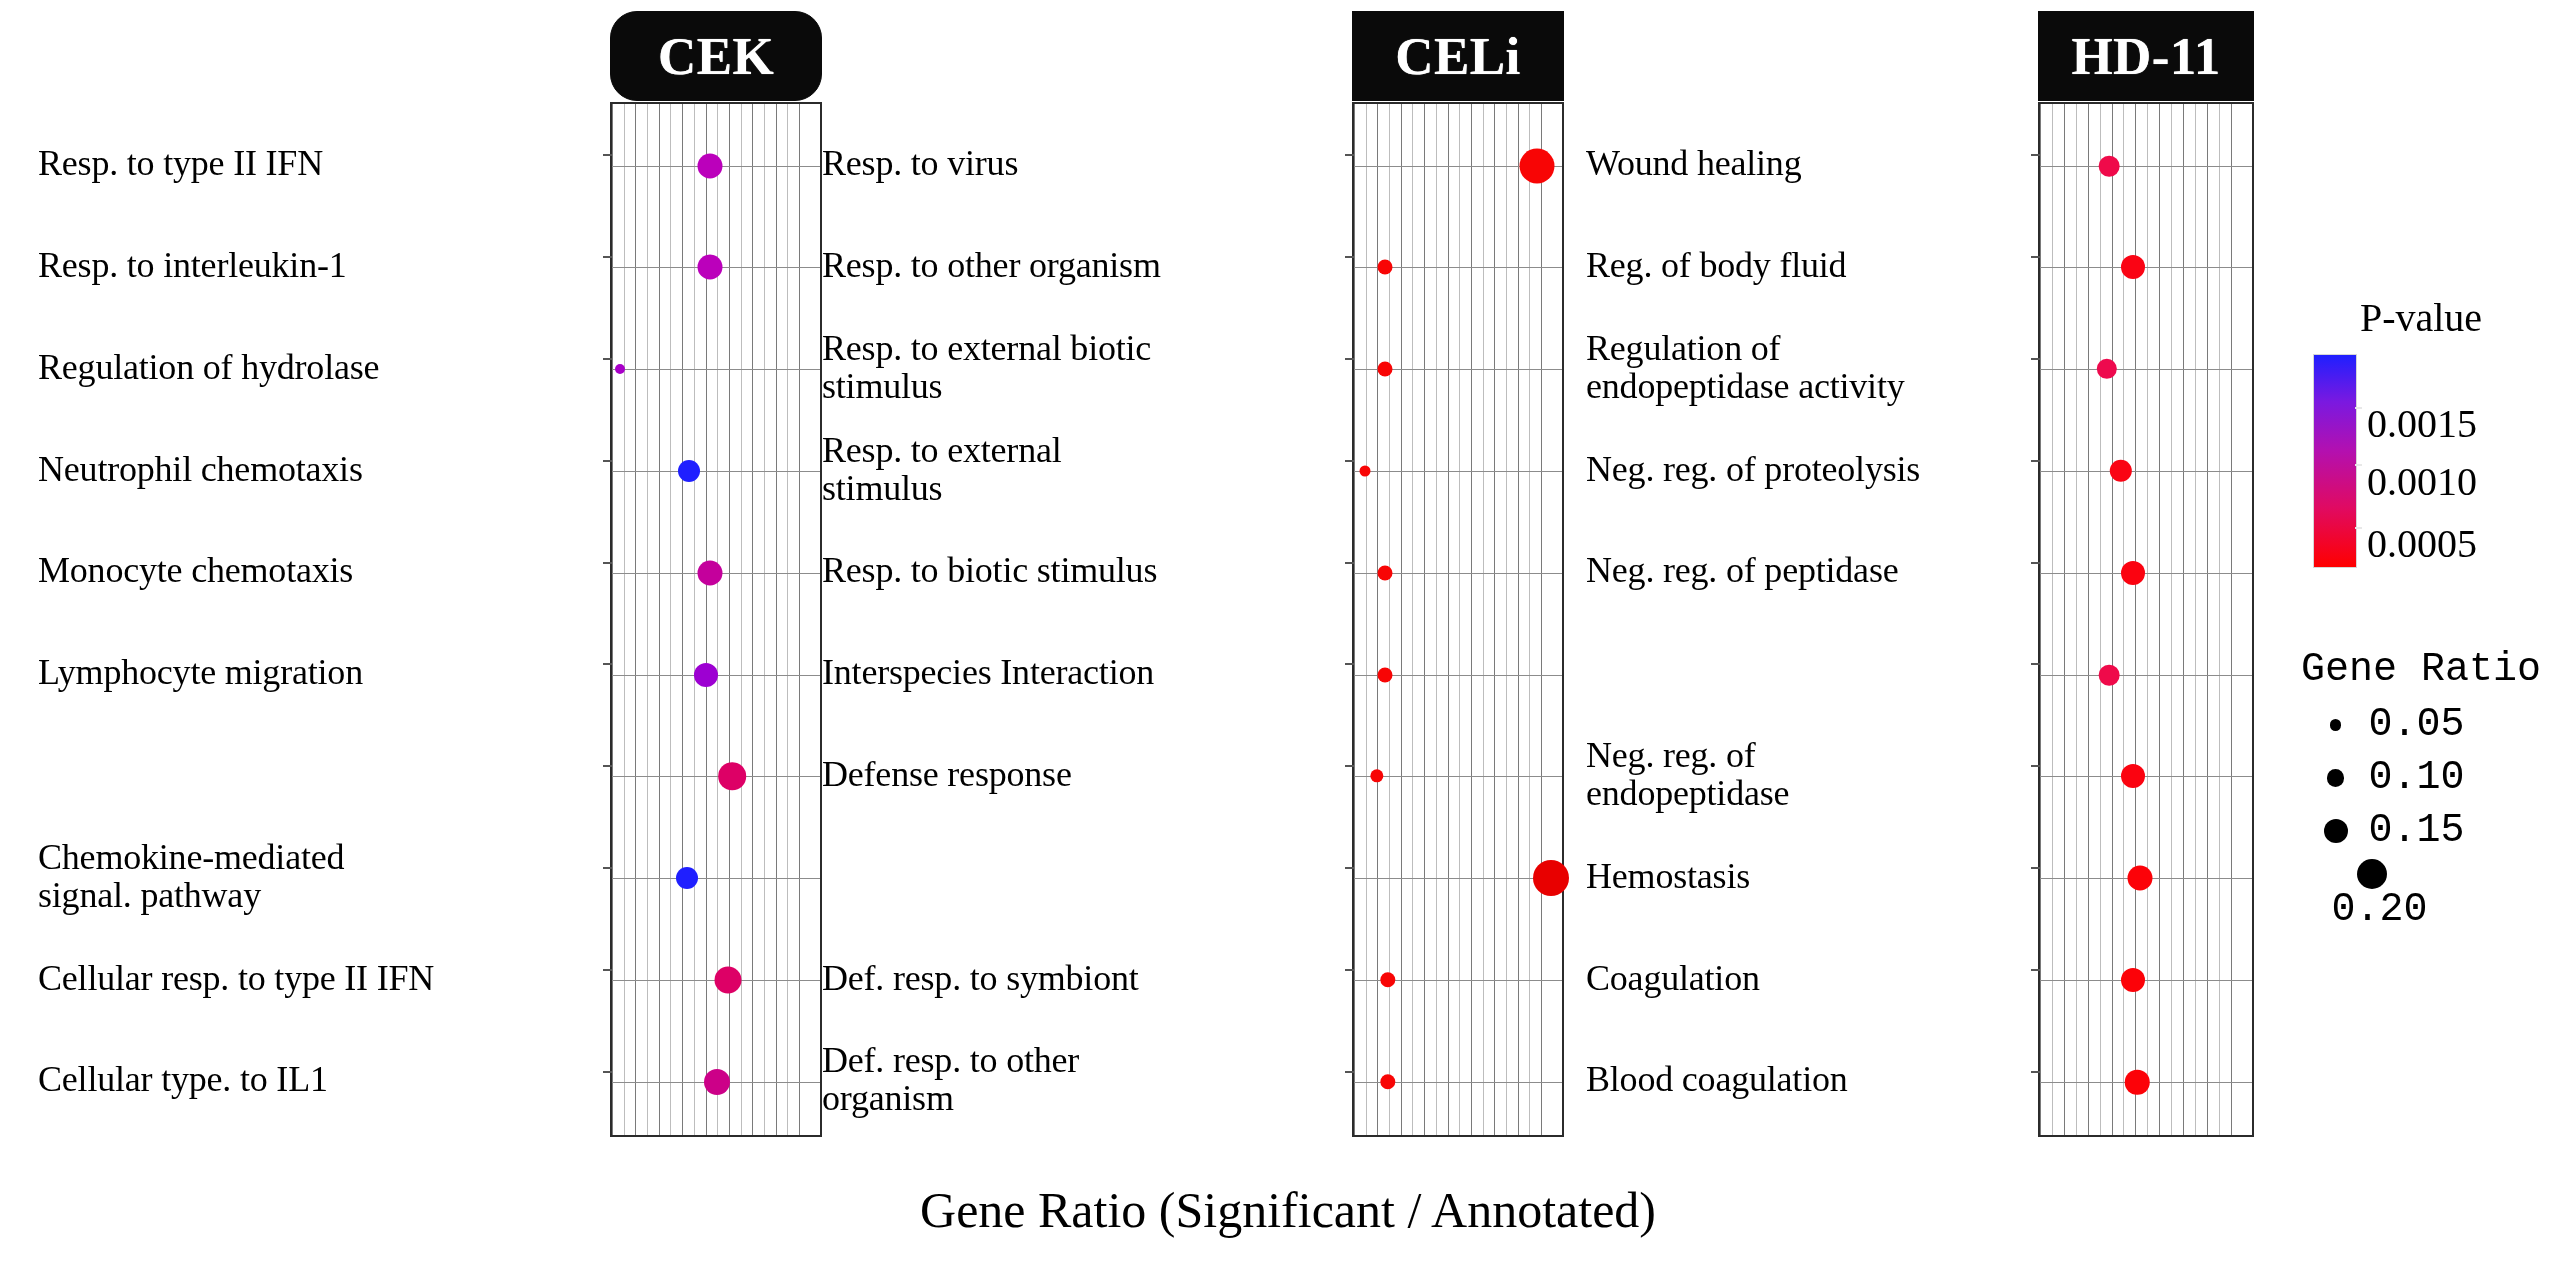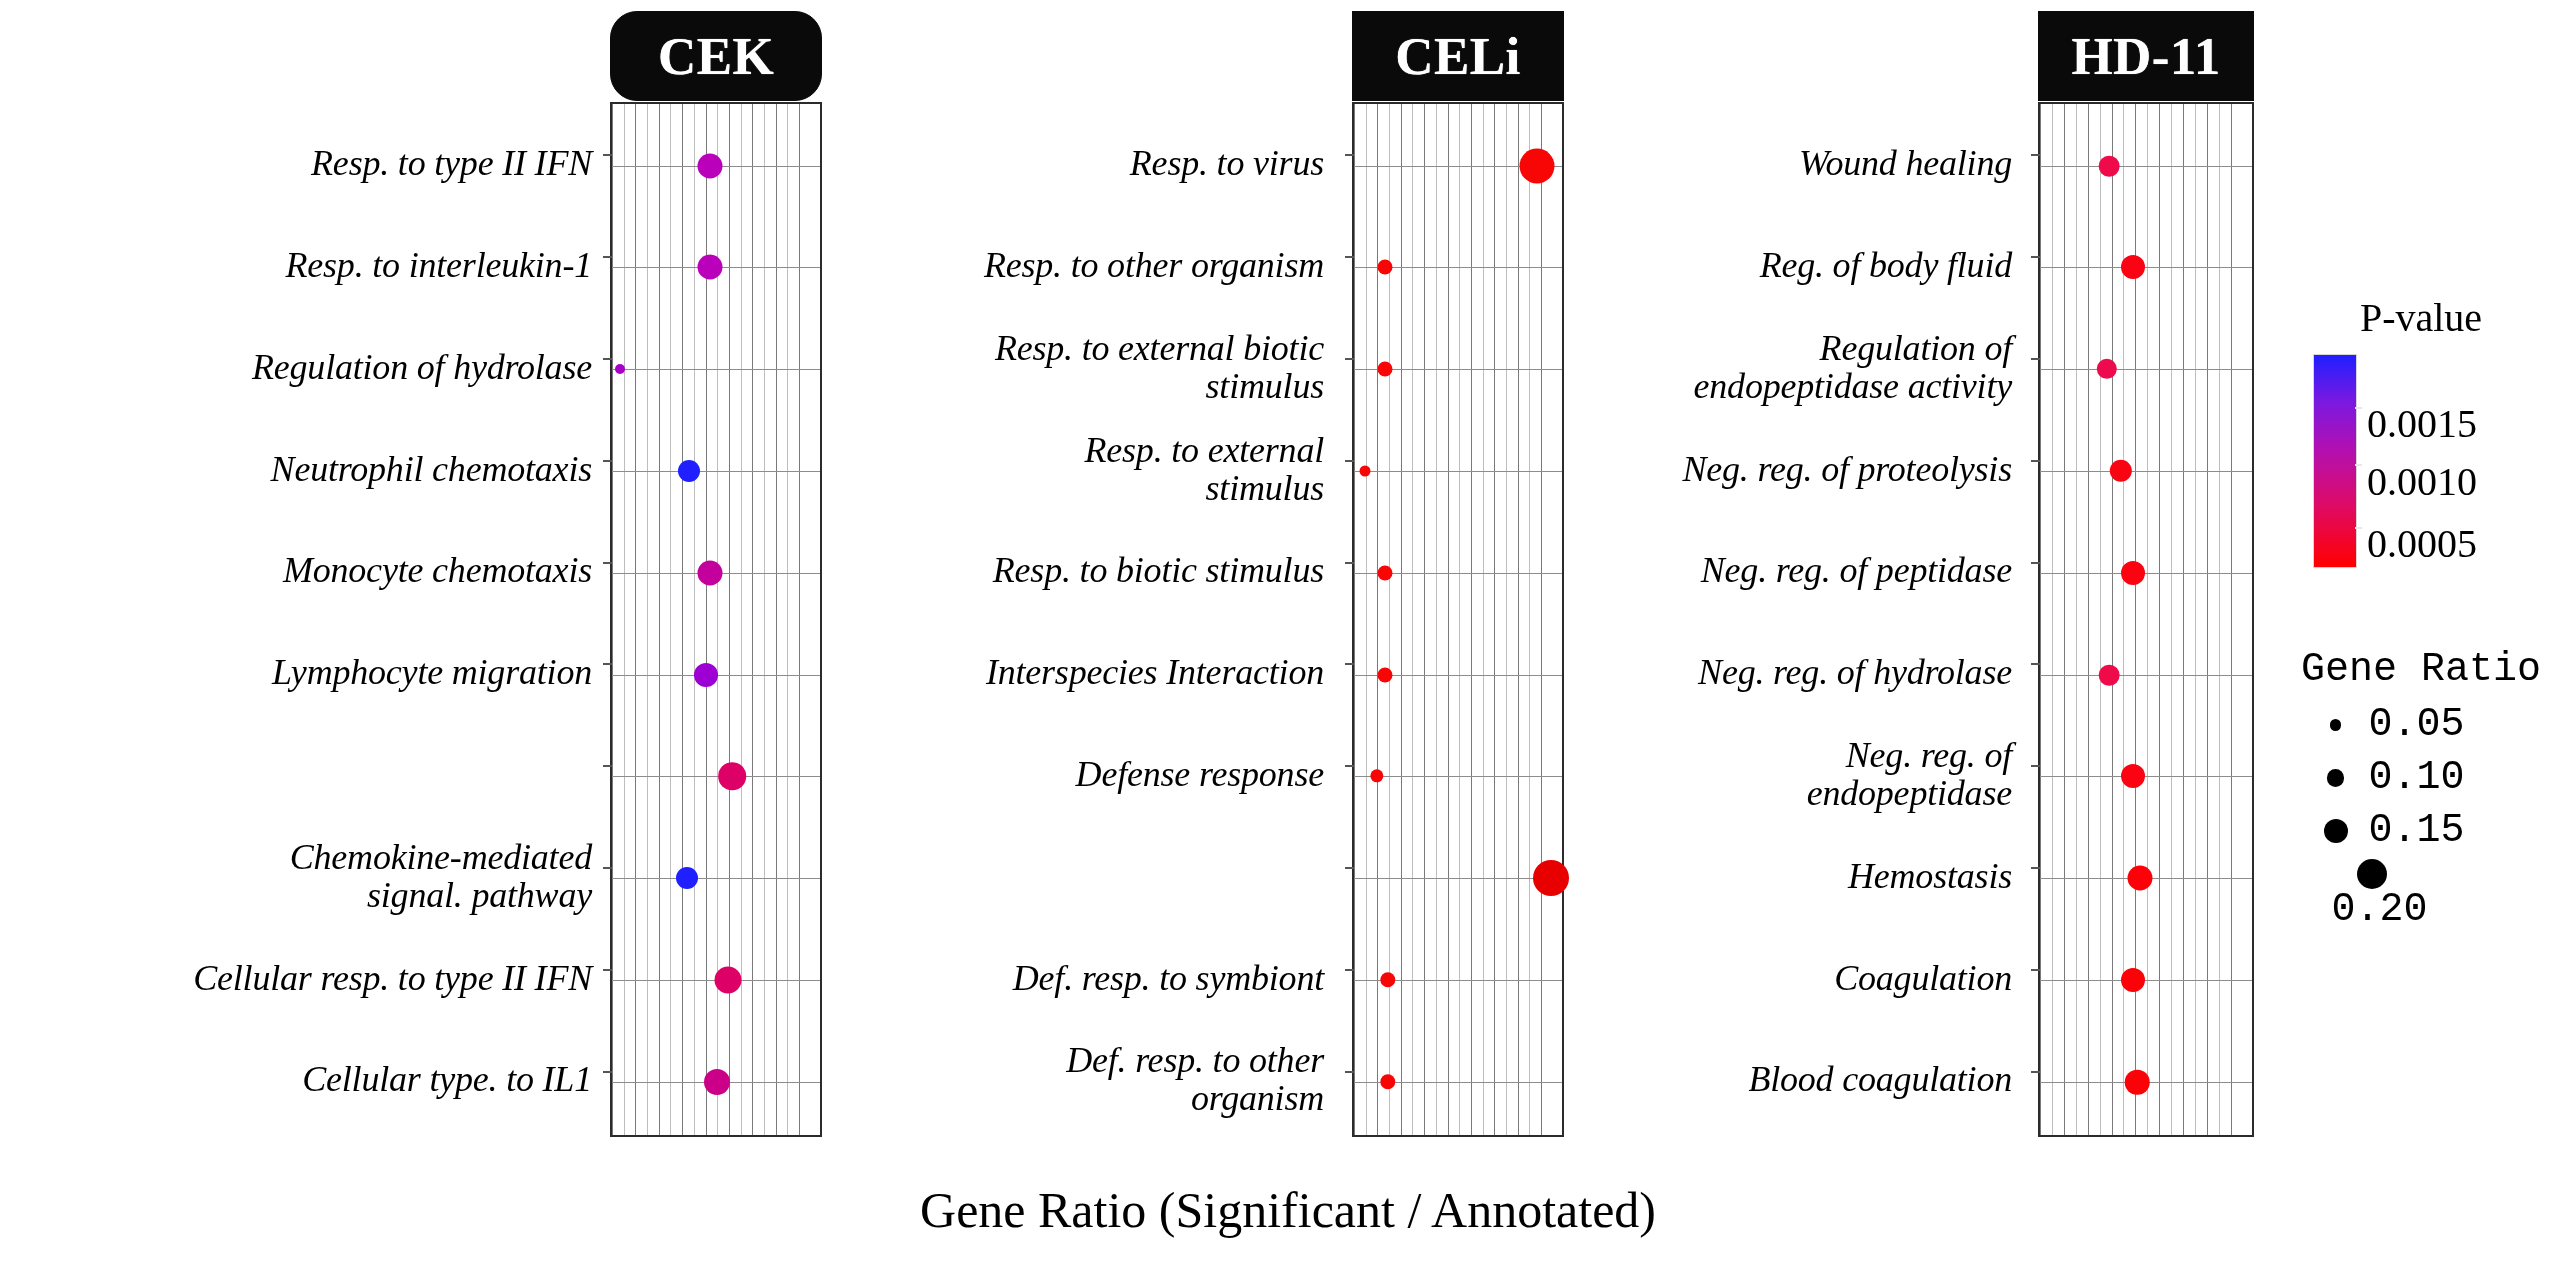--- a/index.html
+++ b/index.html
@@ -30,26 +30,25 @@
   .grid-v{position:absolute;top:0;bottom:0;width:0.8px;background:#bdbdbd;}
   .grid-v.major{background:#7a7a7a;}
   .grid-h{position:absolute;left:0;right:0;height:0.8px;background:#8c8c8c;}
 
   .tick{position:absolute;left:-8.8px;width:8.8px;height:1.6px;background:#555;}
 
   .dot{position:absolute;border-radius:50%;transform:translate(-50%,-50%);}
 
   .labels{position:absolute;}
   .row-label{
-    position:absolute;right:0;text-align:right;
+    position:absolute;right:10px;text-align:left;
     font-size:36px;line-height:38px;
     transform:translateY(-50%);
     white-space:pre-line;
     letter-spacing:-0.2px;
-    font-style:italic;
   }
 
   
   .legend{position:absolute;}
   .legend-title{
     font-size:40px;line-height:43px;text-align:center;white-space:nowrap;
   }
   .cbar-wrap{position:absolute;}
   .cbar{
     position:absolute;width:42px;height:212px;
@@ -259,21 +258,20 @@
         <div class="dot" title="Coagulation" style="width: 24px; height: 24px; left: 93px; top: 876px; background: rgb(252, 2, 8);"></div>
         <div class="dot" title="Blood coagulation" style="width: 24.5px; height: 24.5px; left: 97px; top: 978px; background: rgb(252, 2, 8);"></div>
       </div>
       <div class="labels" style="left: 1596px; top: 0px; width: 416px; height: 1287px;">
         <div class="row-label" style="top: 163px; width: 416px; font-size: 36px;">Wound healing</div>
         <div class="row-label" style="top: 265px; width: 416px; font-size: 36px;">Reg. of body fluid</div>
         <div class="row-label" style="top: 367px; width: 416px; font-size: 36px;">Regulation of
 endopeptidase activity</div>
         <div class="row-label" style="top: 469px; width: 416px; font-size: 36px;">Neg. reg. of proteolysis</div>
         <div class="row-label" style="top: 570px; width: 416px; font-size: 36px;">Neg. reg. of peptidase</div>
-        <div class="row-label" style="top: 672px; width: 416px; font-size: 36px;">Neg. reg. of hydrolase</div>
         <div class="row-label" style="top: 774px; width: 416px; font-size: 36px;">Neg. reg. of
 endopeptidase</div>
         <div class="row-label" style="top: 876px; width: 416px; font-size: 36px;">Hemostasis</div>
         <div class="row-label" style="top: 978px; width: 416px; font-size: 36px;">Coagulation</div>
         <div class="row-label" style="top: 1079px; width: 416px; font-size: 36px;">Blood coagulation</div>
       </div>
     </div>
 
   <div class="legend" id="pvalue-legend" style="left:2289px;top:296px;width:264px;">
     <div class="legend-title">P-value</div>

